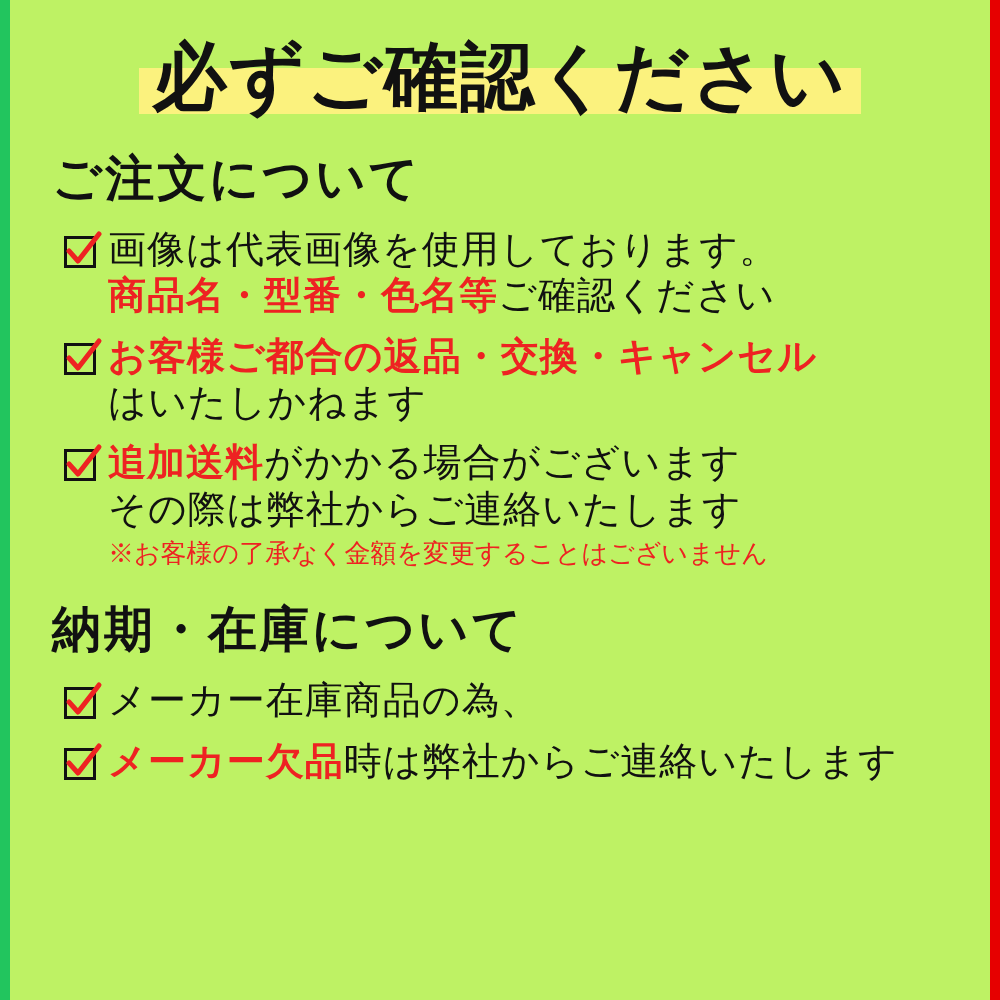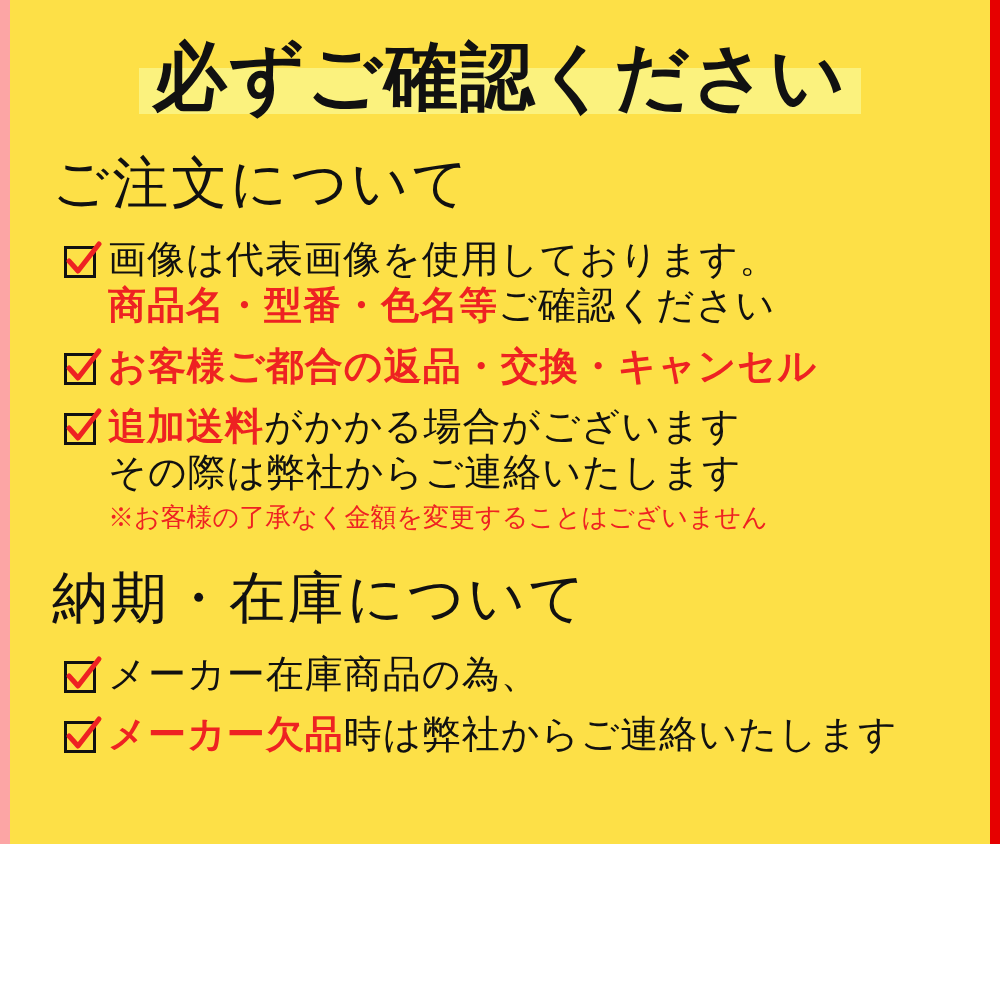--- a/index.html
+++ b/index.html
@@ -9,25 +9,25 @@
   body {
     width: 1000px;
     height: 1000px;
     background: #ffffff;
     font-family: "Liberation Serif", "DejaVu Serif", serif;
     overflow: hidden;
   }
   .page {
     position: relative;
     width: 1000px;
-    height: 844px;
+    height: 1000px;
     box-sizing: border-box;
-    border-left: 10px solid #fca5a5;
+    border-left: 10px solid #22c55e;
     border-right: 10px solid #e60000;
-    background: #fde047;
+    background: #bef264;
   }
   .inner {
     position: absolute;
     left: 0;
     top: 0;
     right: 0;
     bottom: 0;
     padding: 0 30px;
   }
 
@@ -56,22 +56,22 @@
     background: #fbf27e;
     z-index: 0;
   }
   .title .txt {
     position: relative;
     z-index: 1;
   }
 
   
   .section-head {
-    font-size: 56px;
-    font-weight: normal;
+    font-size: 49px;
+    font-weight: bold;
     color: #111111;
     letter-spacing: 3px;
     margin: 18px 0 4px 12px;
   }
   .section-head.second {
     margin-top: 26px;
   }
 
   
   .item {
@@ -163,20 +163,21 @@
 
     <div class="item">
       <span class="check">
         <span class="box"></span>
         <svg viewBox="0 0 42 42" aria-hidden="true">
             <path d="M7 21 L16 31 L37 4" fill="none" stroke="#ee2222" stroke-width="5" stroke-linecap="round" stroke-linejoin="round"></path>
           </svg>
       </span>
       <span class="lines">
         <div class="line red">お客様ご都合の返品・交換・キャンセル</div>
+        <div class="line">はいたしかねます</div>
       </span>
     </div>
 
     <div class="item">
       <span class="check">
         <span class="box"></span>
         <svg viewBox="0 0 42 42" aria-hidden="true">
             <path d="M7 21 L16 31 L37 4" fill="none" stroke="#ee2222" stroke-width="5" stroke-linecap="round" stroke-linejoin="round"></path>
           </svg>
       </span>

